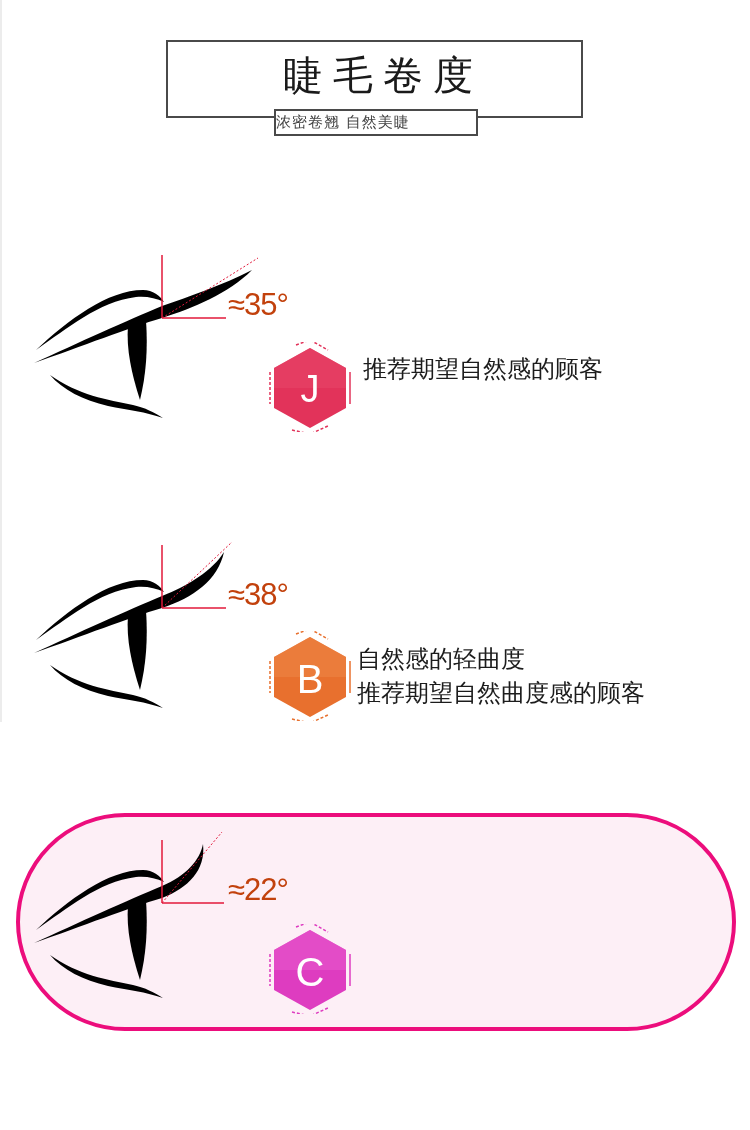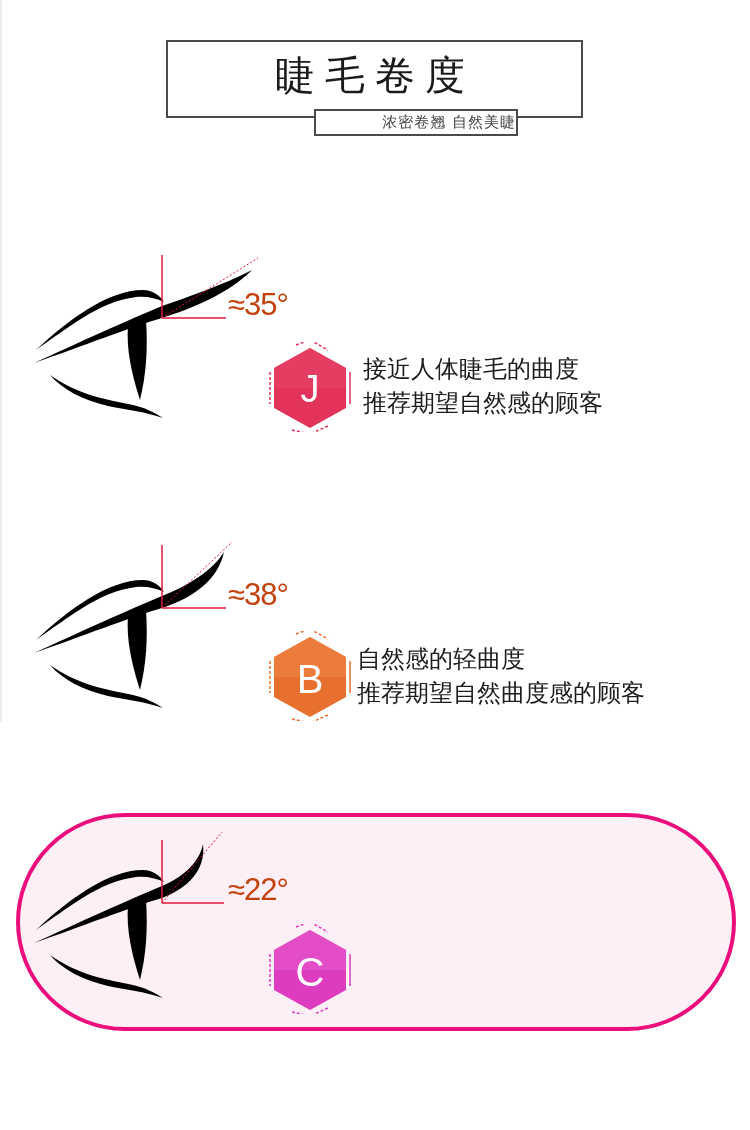--- a/index.html
+++ b/index.html
@@ -14,29 +14,29 @@
   
   .title-box {
     position:absolute; left:166px; top:40px; width:417px; height:78px;
     border:2px solid #4a4a4a; box-sizing:border-box;
   }
   .title-text {
     position:absolute; left:166px; top:40px; width:418px; height:70px;
     text-align:center; line-height:70px;
     font-size:40px; letter-spacing:10px; color:#1a1a1a;
     font-family:"DejaVu Sans", sans-serif;
+    padding-left:8px;
   }
   .subtitle-box {
     position:absolute; left:274px; top:109px; width:204px; height:27px;
     border:2px solid #4a4a4a; box-sizing:border-box; background:#fff;
-    text-align:right; line-height:23px;
+    text-align:left; line-height:23px;
     font-size:15px; color:#444; letter-spacing:1px;
     font-family:"DejaVu Serif", "Liberation Serif", serif;
     white-space:nowrap;
-    margin-left:40px;
   }
   .eye-svg { position:absolute; }
   .angle-label {
     position:absolute; font-size:31px; color:#c2410c;
     font-family:Liberation Sans, sans-serif;
     white-space:nowrap; letter-spacing:-1px;
   }
   .badge { position:absolute; width:84px; height:90px; }
   .badge svg { display:block; }
   .desc {
@@ -84,21 +84,20 @@
       <polygon points="42,6 78,26 78,66 42,86 6,66 6,26" fill="#e2335a"></polygon>
       <polygon points="42,6 78,26 78,46 6,46 6,26" fill="#e84568" opacity="0.6"></polygon>
       <polyline points="28,3 42,-2 60,8" fill="none" stroke="#e2335a" stroke-width="1.5" stroke-dasharray="3,2"></polyline>
       <polyline points="2,30 2,62" fill="none" stroke="#e2335a" stroke-width="1.5" stroke-dasharray="3,2"></polyline>
       <polyline points="82,30 82,62" fill="none" stroke="#e2335a" stroke-width="1.5"></polyline>
       <polyline points="24,88 42,92 60,84" fill="none" stroke="#e2335a" stroke-width="1.5" stroke-dasharray="3,2"></polyline>
       <text x="42" y="60" text-anchor="middle" font-size="38" fill="#fff" font-family="Liberation Sans, DejaVu Sans, sans-serif">J</text>
     </svg>
   </div>
   <div class="desc" style="left:363px;top:352px">
-    <div>接近人体睫毛的曲度</div>
     <div>推荐期望自然感的顾客</div>
   </div>
 </div>
 
 <div>
   <svg class="eye-svg" style="left:28px;top:540px" width="240" height="170" viewBox="0 0 240 170">
     <path d="M8,100 C40,70 80,40 115,40 C125,40 132,46 136,52 C128,48 118,46 108,47 C70,52 40,78 8,100 Z" fill="#000"></path>
     <path d="M6,113 C50,93 100,70 134,56 C160,46 185,30 196,12 C190,40 165,58 134,68 C100,78 55,96 6,113 Z" fill="#000"></path>
     <path d="M100,75 C98,100 104,125 112,150 C118,125 120,100 118,70 Z" fill="#000"></path>
     <path d="M22,125 C50,145 80,150 105,155 C118,158 125,162 135,168 C118,162 100,160 80,156 C55,150 35,140 22,125 Z" fill="#000"></path>

